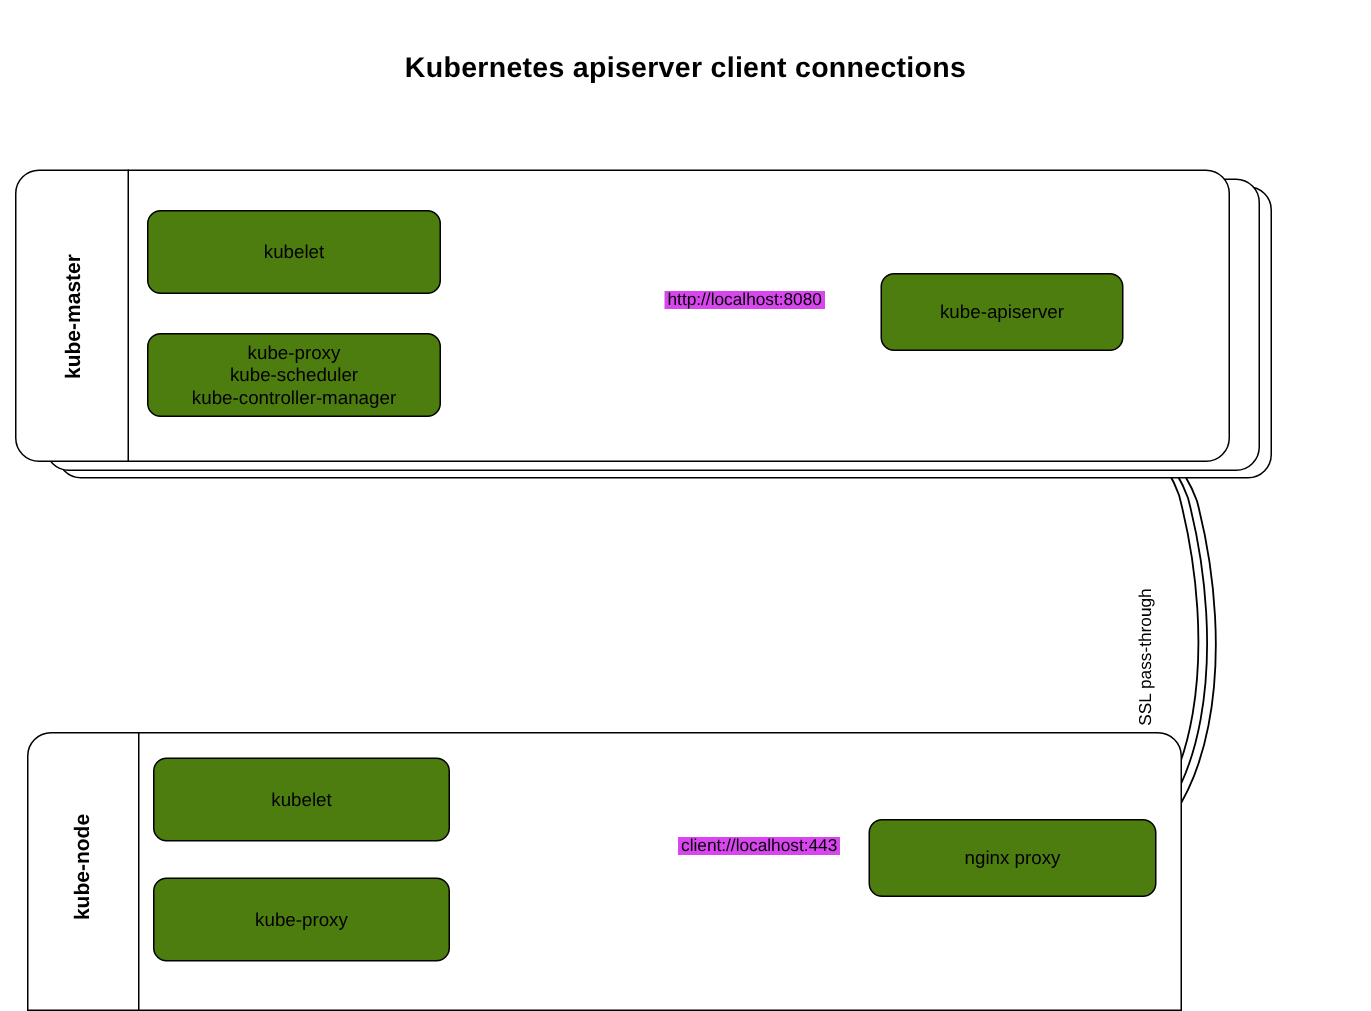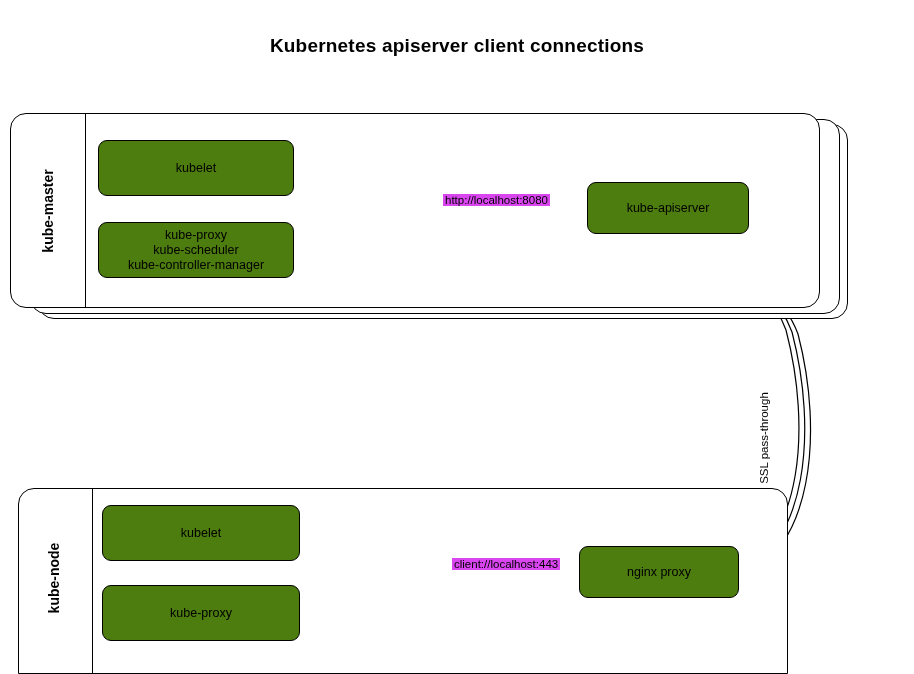--- a/index.html
+++ b/index.html
@@ -142,19 +142,19 @@
 <div class="panel-label" style="left:-1px; top:570px; width:110px; text-align:center; transform: rotate(-90deg);">kube-node</div>
 
 <div class="node" style="left:102px; top:505px; width:198px; height:56px;">
   <span class="lines">kubelet</span>
 </div>
 
 <div class="node" style="left:102px; top:585px; width:198px; height:56px;">
   <span class="lines">kube-proxy</span>
 </div>
 
-<div class="node" style="left:579px; top:546px; width:160px; height:52px;">
+<div class="node" style="left:579px; top:546px; width:192px; height:52px;">
   <span class="lines">nginx proxy</span>
 </div>
 
 <div class="edge-label" style="left:452px; top:558px;">client://localhost:443</div>
 
 <div class="edge-label-vert" style="left:704px; top:432px; width:120px; text-align:center; transform: rotate(-90deg);">SSL pass-through</div>
 
 </body></html>

